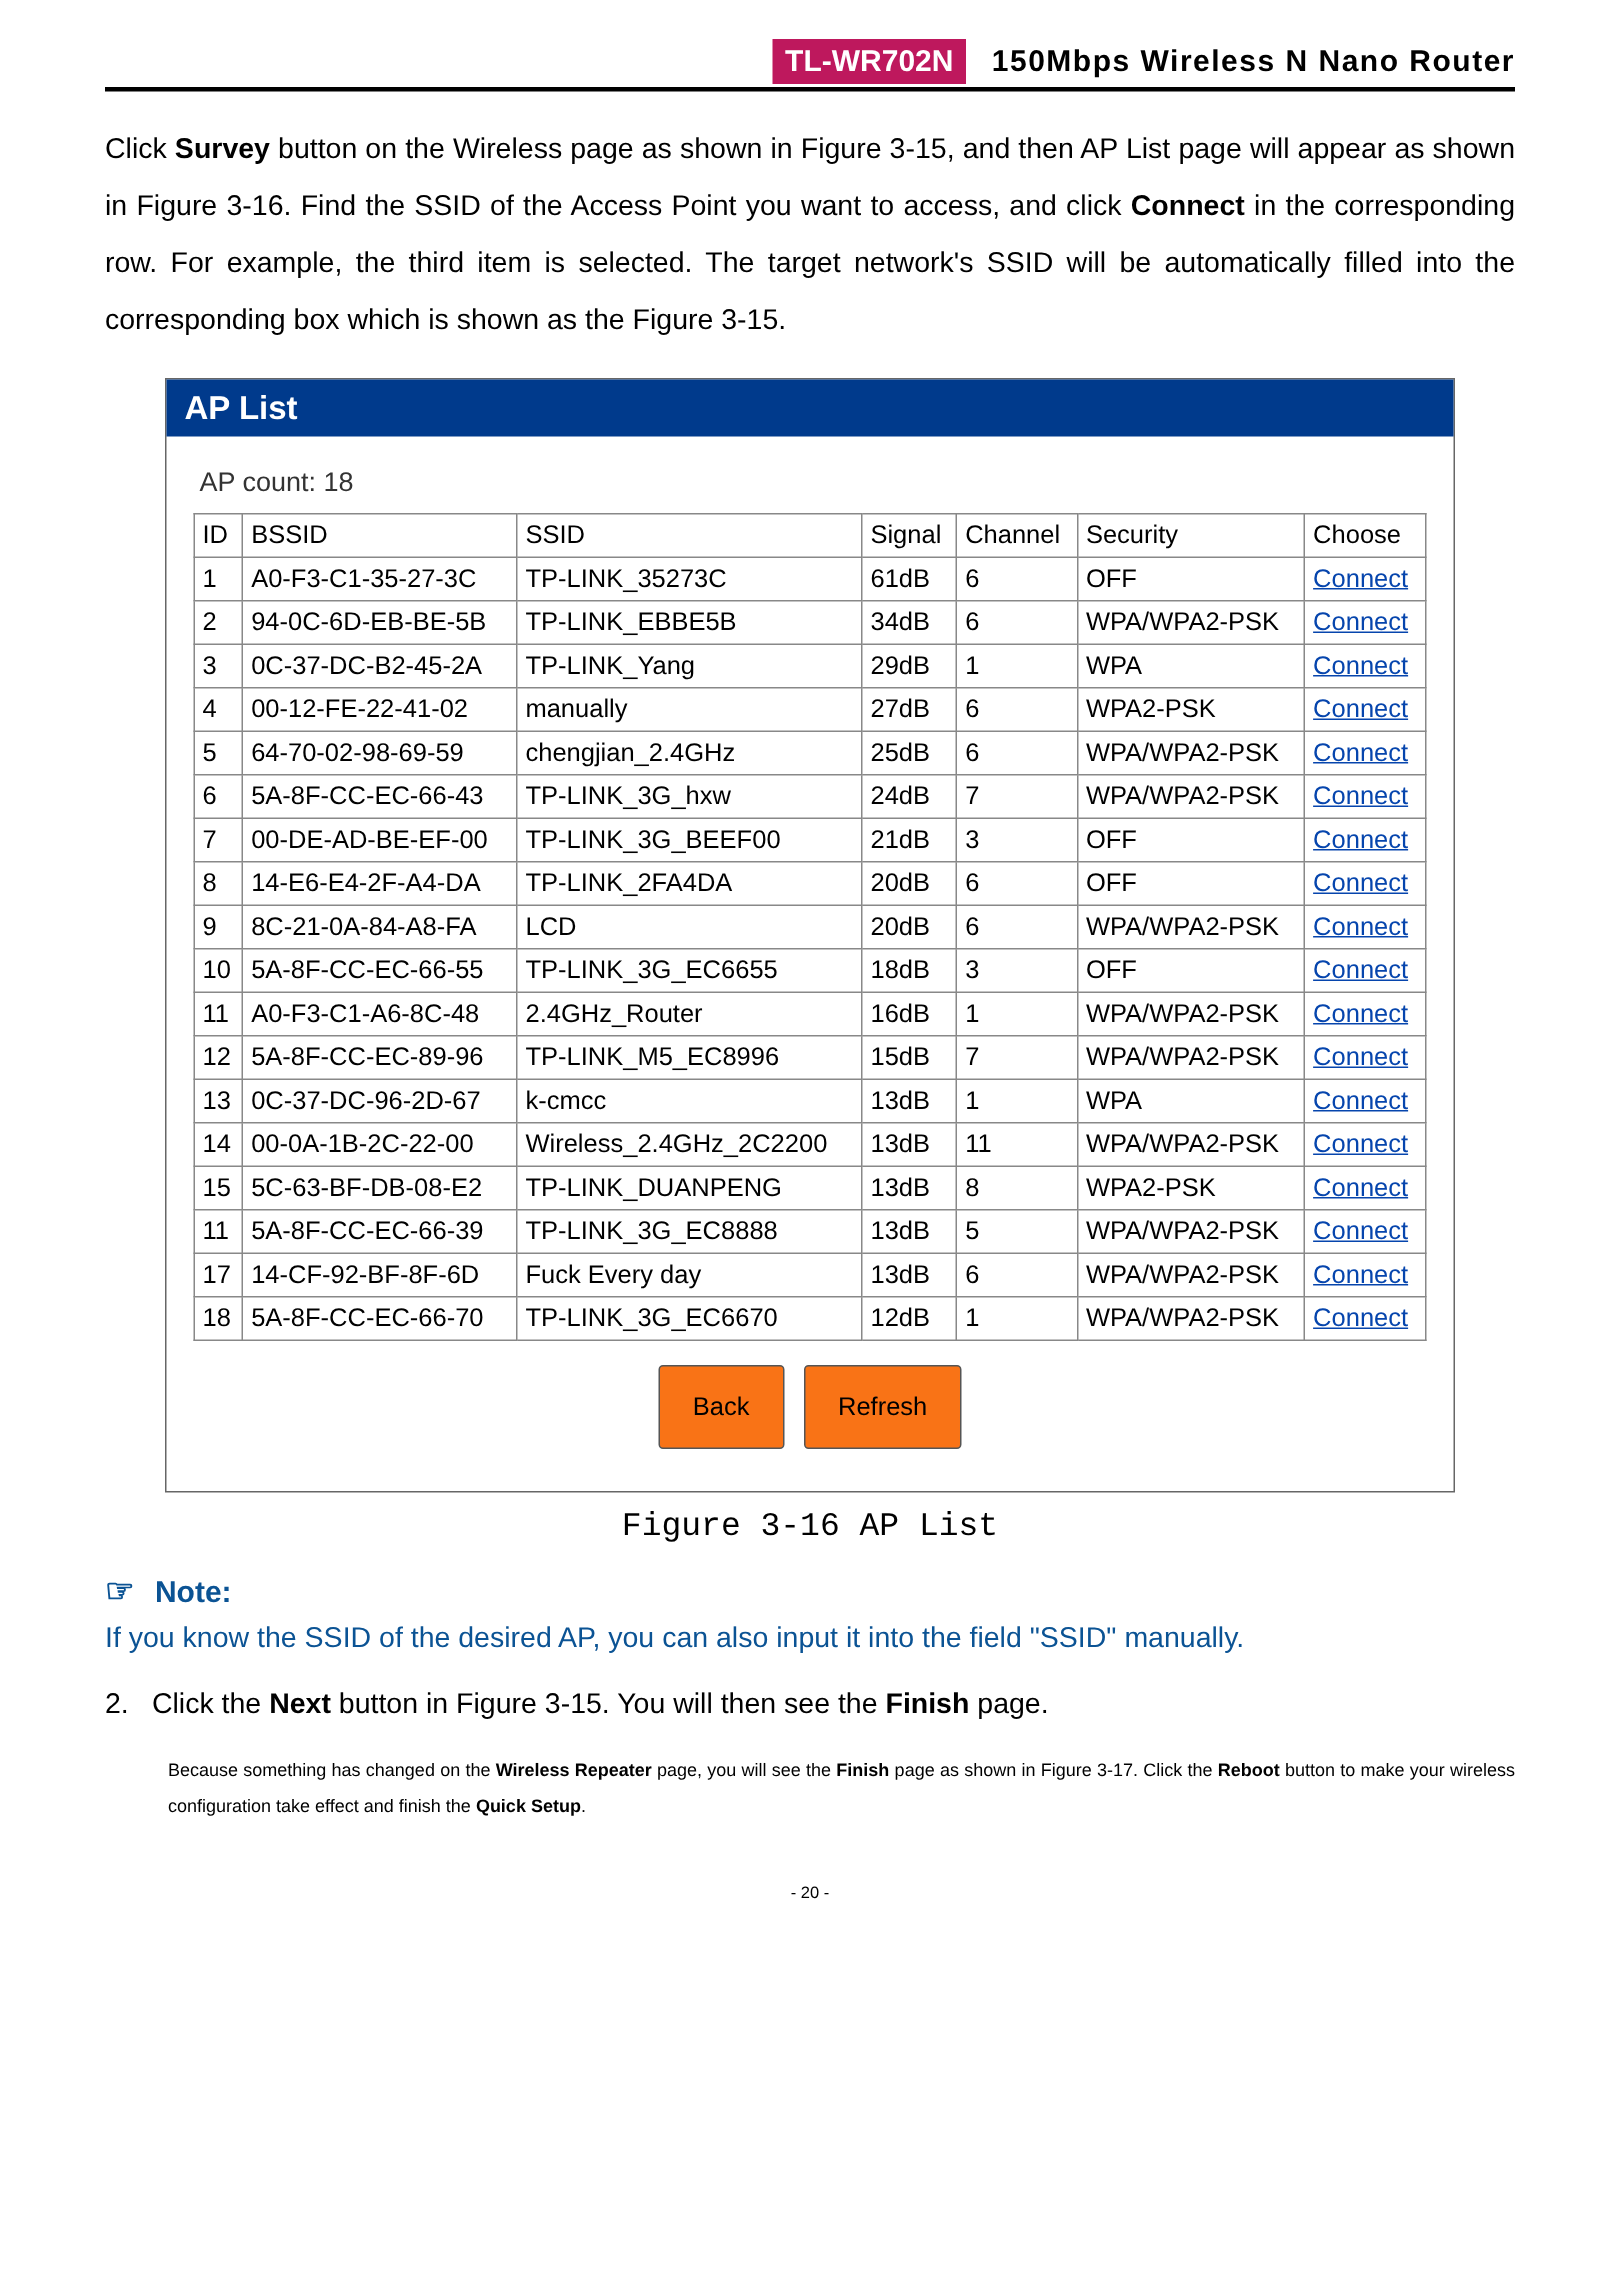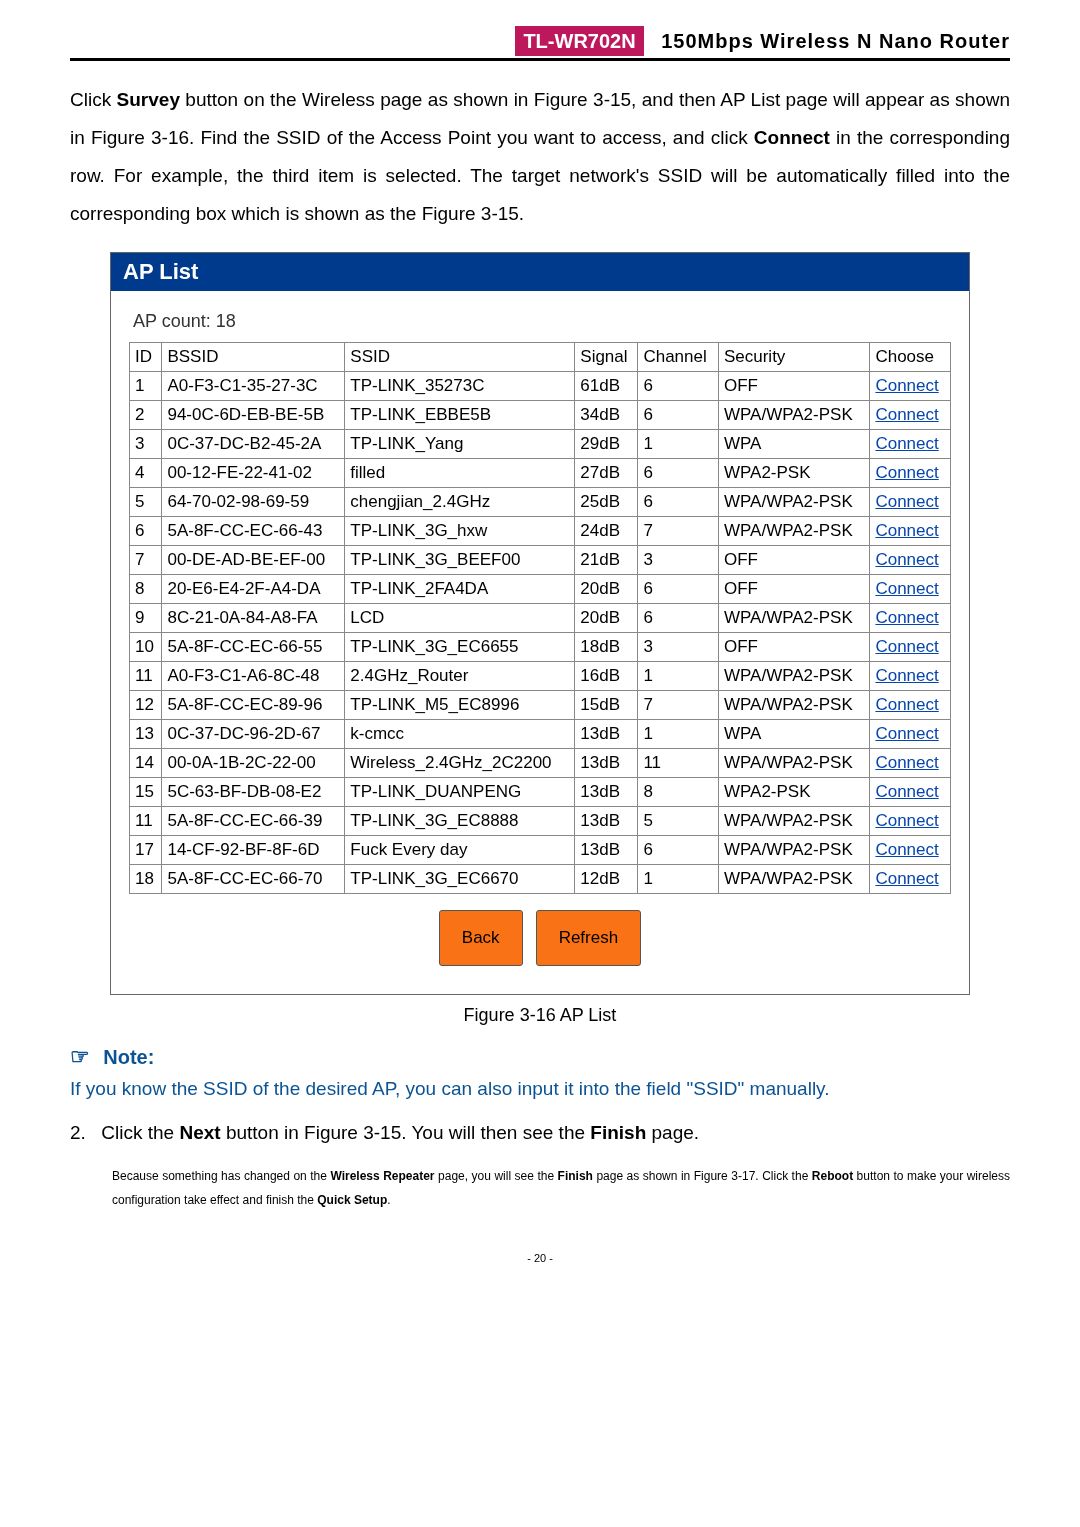--- a/index.html
+++ b/index.html
@@ -78,21 +78,21 @@
     display: inline-block;
     border: 1px solid #555;
     border-radius: 3px;
     background: #f97316;
     padding: 17px 22px;
     margin: 0 4px;
     font-size: 17px;
     cursor: pointer;
   }
 
-  .caption { text-align: center; margin: 10px 0 18px 0; font-size: 18px; }
+  .caption { text-align: center; margin: 10px 0 18px 0; font-size: 22px; font-family: Liberation Mono, monospace; }
 
   .note-head { color: #0b5394; font-weight: bold; font-size: 20px; margin: 10px 0 8px 0; }
   .note-head .hand { font-size: 22px; margin-right: 8px; }
   .note-text { color: #0b5394; margin-bottom: 14px; font-size: 19px; }
 
   .step { margin: 14px 0 0 0; }
   .step-num { display: inline-block; width: 26px; }
   .step-body { margin-left: 42px; line-height: 2; text-align: justify; font-size: 12px; }
 
   .page-num { text-align: center; margin-top: 40px; font-size: 11px; }
@@ -152,21 +152,21 @@
               <td>0C-37-DC-B2-45-2A</td>
               <td>TP-LINK_Yang</td>
               <td>29dB</td>
               <td>1</td>
               <td>WPA</td>
               <td><span class="connect-link">Connect</span></td>
             </tr>
             <tr>
               <td>4</td>
               <td>00-12-FE-22-41-02</td>
-              <td>filled</td>
+              <td>manually</td>
               <td>27dB</td>
               <td>6</td>
               <td>WPA2-PSK</td>
               <td><span class="connect-link">Connect</span></td>
             </tr>
             <tr>
               <td>5</td>
               <td>64-70-02-98-69-59</td>
               <td>chengjian_2.4GHz</td>
               <td>25dB</td>
@@ -187,21 +187,21 @@
               <td>7</td>
               <td>00-DE-AD-BE-EF-00</td>
               <td>TP-LINK_3G_BEEF00</td>
               <td>21dB</td>
               <td>3</td>
               <td>OFF</td>
               <td><span class="connect-link">Connect</span></td>
             </tr>
             <tr>
               <td>8</td>
-              <td>20-E6-E4-2F-A4-DA</td>
+              <td>14-E6-E4-2F-A4-DA</td>
               <td>TP-LINK_2FA4DA</td>
               <td>20dB</td>
               <td>6</td>
               <td>OFF</td>
               <td><span class="connect-link">Connect</span></td>
             </tr>
             <tr>
               <td>9</td>
               <td>8C-21-0A-84-A8-FA</td>
               <td>LCD</td>

